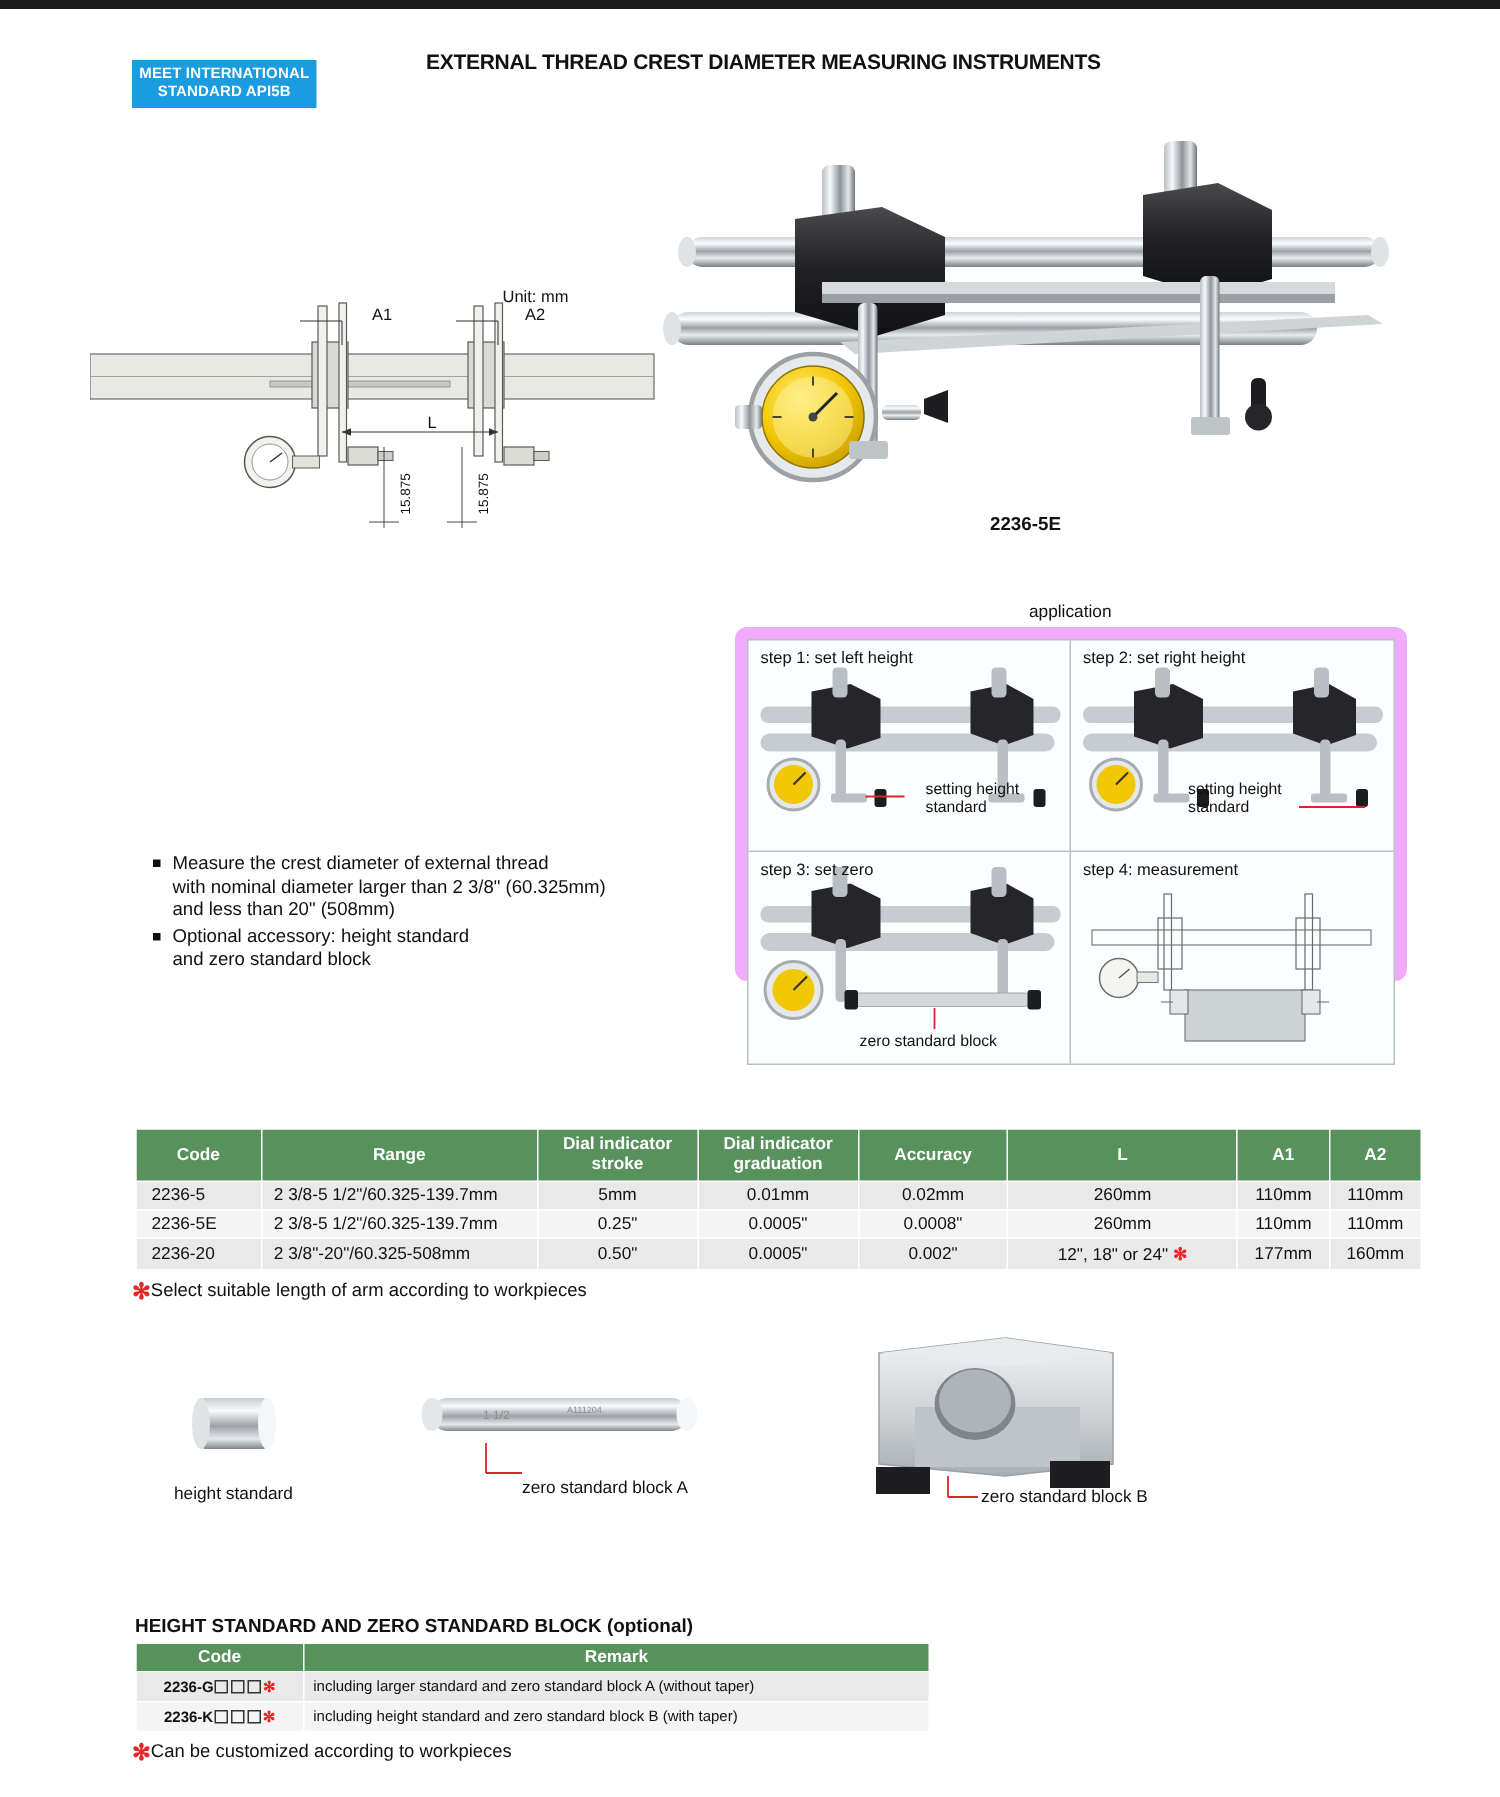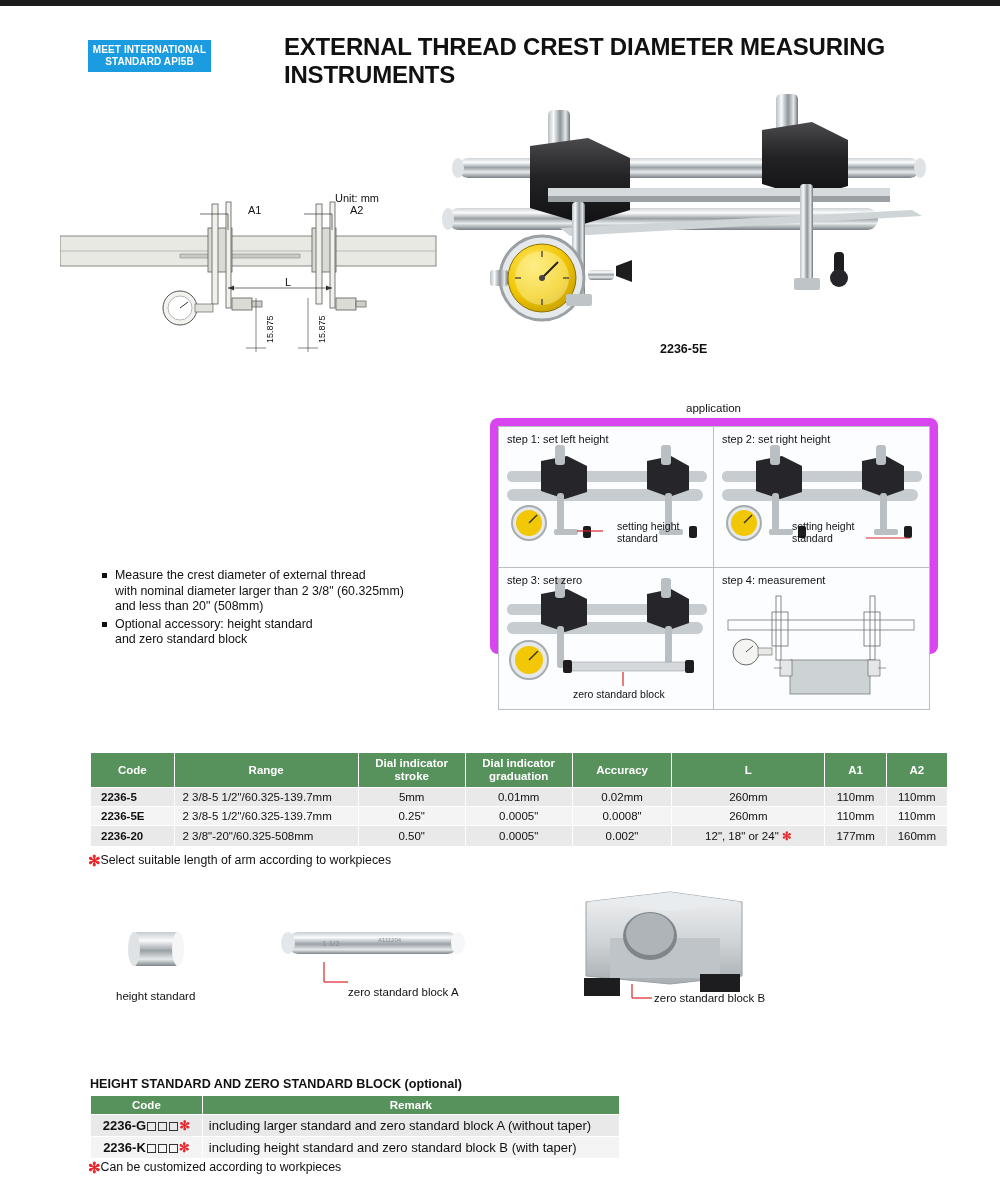--- a/index.html
+++ b/index.html
@@ -16,21 +16,21 @@
   .badge {
     position:absolute; left:88px; top:40px; width:123px; height:32px;
     background:#1b9ce0; color:#fff; text-align:center;
     font-size:10px; font-weight:bold; line-height:12px;
     padding-top:4px; letter-spacing:.1px;
   }
   .badge div { display:block; }
 
   .page-title {
     position:absolute; left:284px; top:33px; width:700px;
-    font-size:24px; font-weight:bold; letter-spacing:-0.2px; color:#111;
+    font-size:14px; font-weight:bold; letter-spacing:-0.2px; color:#111;
   }
 
   
   .drawing { position:absolute; left:60px; top:180px; width:400px; height:190px; }
   .unit-label { position:absolute; left:275px; top:12px; font-size:11px; }
   .lbl-a1 { position:absolute; left:188px; top:24px; font-size:11px; }
   .lbl-a2 { position:absolute; left:290px; top:24px; font-size:11px; }
   .lbl-L { position:absolute; left:225px; top:96px; font-size:11px; }
   .dim1, .dim2 { position:absolute; font-size:9px; transform:rotate(-90deg); transform-origin:0 0; white-space:nowrap; }
   .dim1 { left:205px; top:163px; }
@@ -39,21 +39,21 @@
   
   .photo { position:absolute; left:430px; top:80px; width:520px; height:270px; }
   .photo-caption {
     position:absolute; left:660px; top:342px; font-size:12.5px; font-weight:bold;
   }
 
   
   .app-title { position:absolute; left:686px; top:402px; font-size:11.5px; }
   .app-box {
     position:absolute; left:490px; top:418px; width:448px; height:236px;
-    background:#d946ef; border-radius:8px; padding:8px;
+    background:#f0abfc; border-radius:8px; padding:8px;
   }
   .app-grid {
     width:432px; height:284px; background:#fbfdff; border:1px solid #b9c0c4;
     display:grid; grid-template-columns:1fr 1fr; grid-template-rows:1fr 1fr;
   }
   .app-cell { position:relative; border-right:1px solid #b9c0c4; border-bottom:1px solid #b9c0c4; overflow:hidden; }
   .app-cell:nth-child(2), .app-cell:nth-child(4) { border-right:none; }
   .app-cell:nth-child(3), .app-cell:nth-child(4) { border-bottom:none; }
   .step-label { position:absolute; left:8px; top:6px; font-size:11px; color:#111; }
   .callout { position:absolute; font-size:10.5px; line-height:12px; }
@@ -67,41 +67,41 @@
   
   .table-main { position:absolute; left:90px; top:752px; width:858px; border-collapse:collapse; }
   .table-main th {
     background:#57915c; color:#fff; font-size:11.5px; font-weight:bold;
     border:1px solid #ffffff; padding:4px 3px; line-height:13px; text-align:center;
   }
   .table-main td {
     font-size:11.5px; border:1px solid #ffffff; padding:3px 5px; text-align:center;
     background:#e9e9e9; height:19px;
   }
-  .table-main td.code { font-weight:bold; text-align:left; padding-left:10px; }
+  .table-main td.code { font-weight:normal; text-align:left; padding-left:10px; }
   .table-main td.range { text-align:left; padding-left:8px; }
   .table-main tr.alt td { background:#f4f4f4; }
   .star { color:#e8262b; font-weight:bold; }
 
   .note1 { position:absolute; left:88px; top:850px; font-size:12.3px; }
   .note1 .star { font-size:15px; position:relative; top:2px; }
 
   
   .acc { position:absolute; left:90px; top:890px; width:860px; height:135px; }
   .acc-label { position:absolute; font-size:11.5px; }
 
   
   .opt-title { position:absolute; left:90px; top:1077px; font-size:12.6px; font-weight:bold; }
   .table-opt { position:absolute; left:90px; top:1095px; width:530px; border-collapse:collapse; }
   .table-opt th {
     background:#57915c; color:#fff; font-size:11.5px; font-weight:bold;
     border:1px solid #fff; padding:3px; text-align:center;
   }
   .table-opt td {
-    font-size:13px; border:1px solid #fff; padding:3px 6px; background:#e9e9e9; height:20px;
+    font-size:10px; border:1px solid #fff; padding:3px 6px; background:#e9e9e9; height:20px;
   }
   .table-opt tr.alt td { background:#f4f4f4; }
   .table-opt td.code { font-weight:bold; text-align:center; }
   .sqbox { display:inline-block; width:9px; height:9px; border:1px solid #333; margin:0 1px; vertical-align:-1px; }
   .note2 { position:absolute; left:88px; top:1157px; font-size:12.3px; }
   .note2 .star { font-size:15px; position:relative; top:2px; }
 </style>
 </head>
 <body>
 

